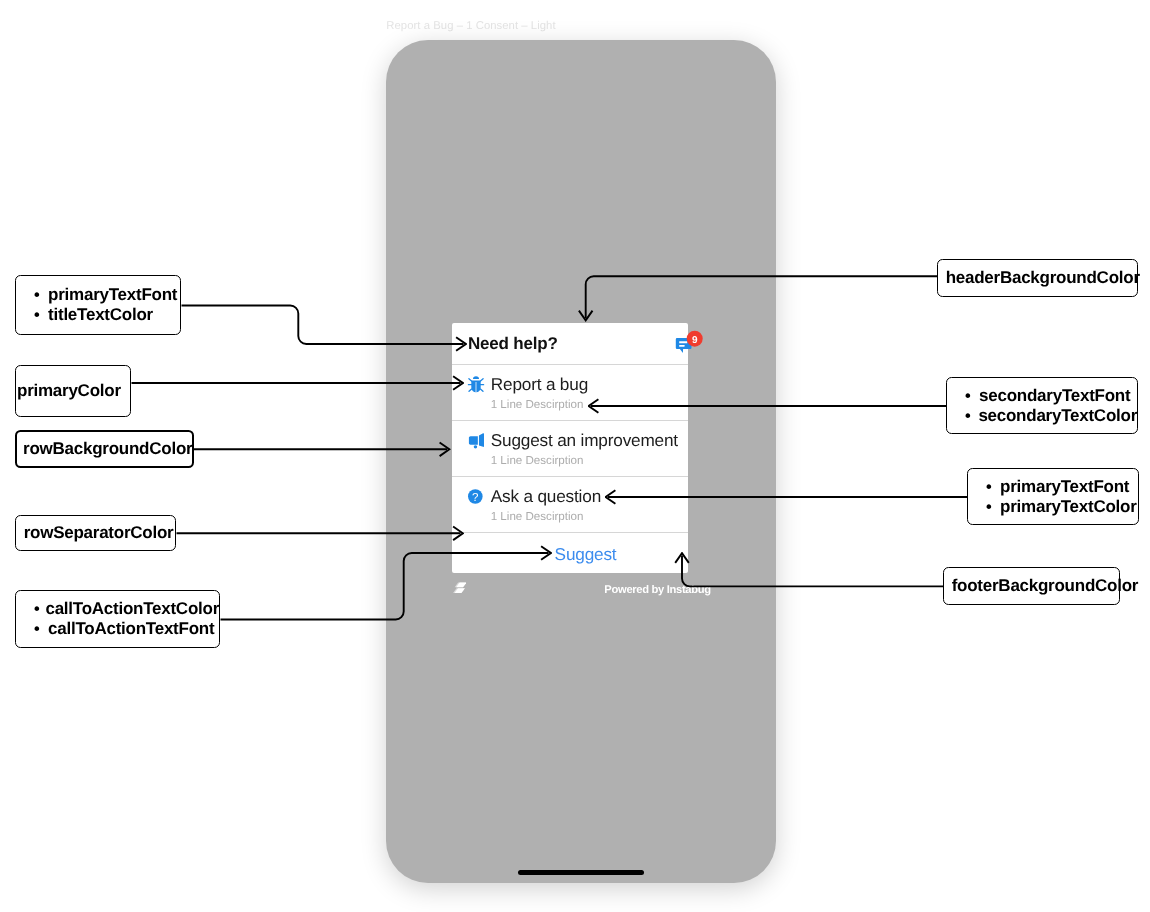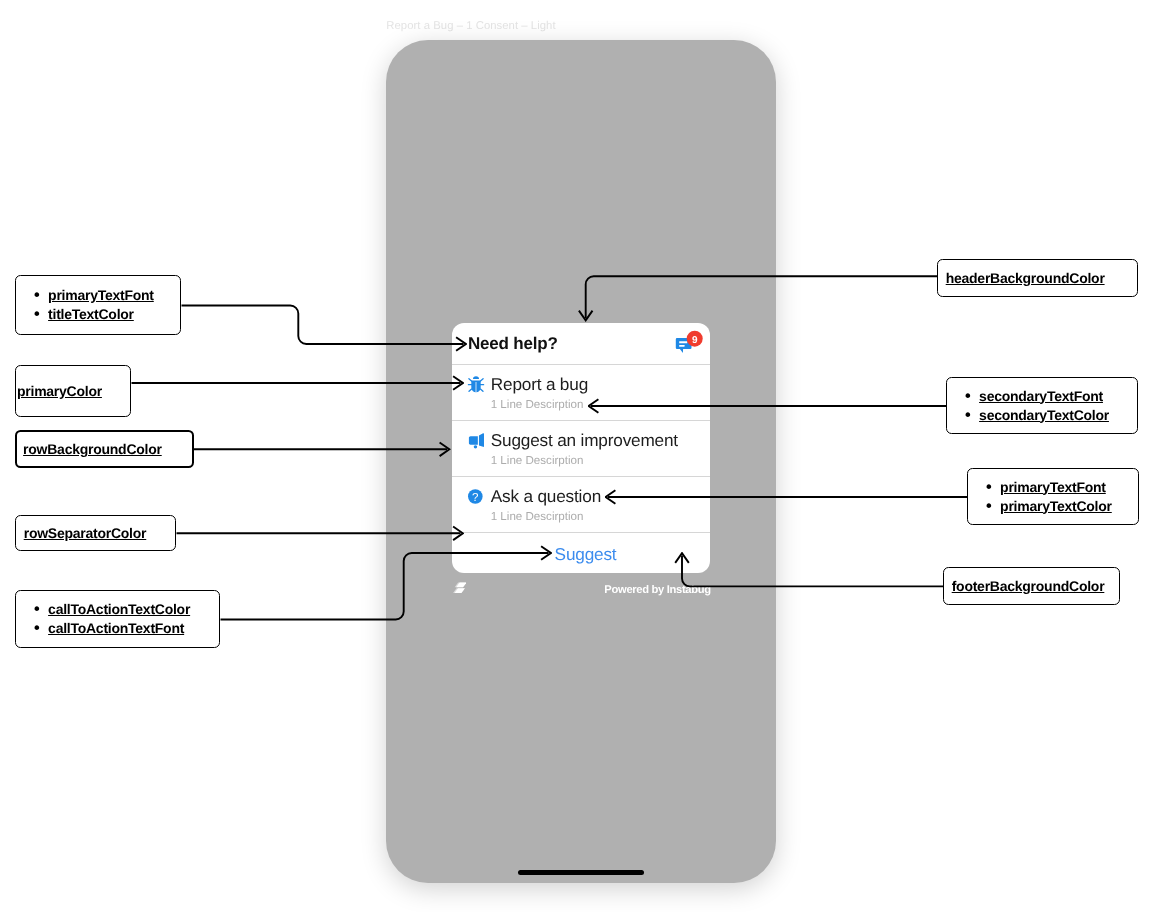--- a/index.html
+++ b/index.html
@@ -11,21 +11,21 @@
   
   .caption{position:absolute;left:386.3px;top:19.5px;font-size:11.3px;color:#e4e4e4;letter-spacing:.05px;
            white-space:nowrap;}
 
   
   .phone{position:absolute;left:386.3px;top:39.6px;width:390px;height:843.4px;background:#b0b0b0;
          border-radius:42px;box-shadow:0 6px 26px rgba(0,0,0,.18);}
   .home-indicator{position:absolute;left:518px;top:870px;width:126px;height:5px;background:#000;border-radius:3px;}
 
   
-  .dialog{position:absolute;left:452px;top:323px;width:258px;height:250px;background:#fff;border-radius:12px;
+  .dialog{position:absolute;left:452px;top:323px;width:236px;height:250px;background:#fff;border-radius:2px;
           overflow:hidden;}
   .dlg-header{position:relative;height:42px;}
   .dlg-title{position:absolute;left:16px;top:11px;font-size:17px;font-weight:bold;color:#111;letter-spacing:-.2px;}
   .badge-wrap{position:absolute;left:671.8px;top:329.8px;width:48px;height:32px;}
 
   .sep{position:absolute;left:0;width:258px;height:1px;background:#d6d6d6;}
 
   .row{position:absolute;left:0;width:258px;height:56px;}
   .row-icon{position:absolute;left:14.3px;top:9px;width:20px;height:20px;}
   .row-title{position:absolute;left:38.8px;top:8.5px;font-size:17.2px;color:#1d1d1d;letter-spacing:-.18px;white-space:nowrap;}
@@ -36,21 +36,21 @@
 
   .powered{position:absolute;left:452.8px;top:582px;width:258px;height:16px;display:flex;align-items:center;
            justify-content:space-between;gap:6.5px;}
   .powered-text{font-size:11.2px;color:#fff;font-weight:bold;letter-spacing:-.32px;}
 
   
   .abox{position:absolute;box-sizing:border-box;border:1.8px solid #000;border-radius:5.5px;background:#fff;
         display:flex;flex-direction:column;justify-content:center;}
   .abox.single{align-items:flex-start;}
   .abox.thick{border-width:2.6px;}
-  .abox .lbl{font-size:14px;font-weight:bold;color:#000;white-space:nowrap;letter-spacing:-.25px;text-decoration:underline;}
+  .abox .lbl{font-size:17px;font-weight:bold;color:#000;white-space:nowrap;letter-spacing:-.25px;}
   .abox .bullet{display:flex;align-items:baseline;white-space:nowrap;}
   .abox .bullet .dot{width:14.1px;display:inline-block;text-align:left;font-size:16.3px;font-weight:bold;}
 
   
   #arrows{position:absolute;left:0;top:0;width:1150px;height:912px;pointer-events:none;}
 </style>
 </head>
 <body>
 
 <div id="stage">

